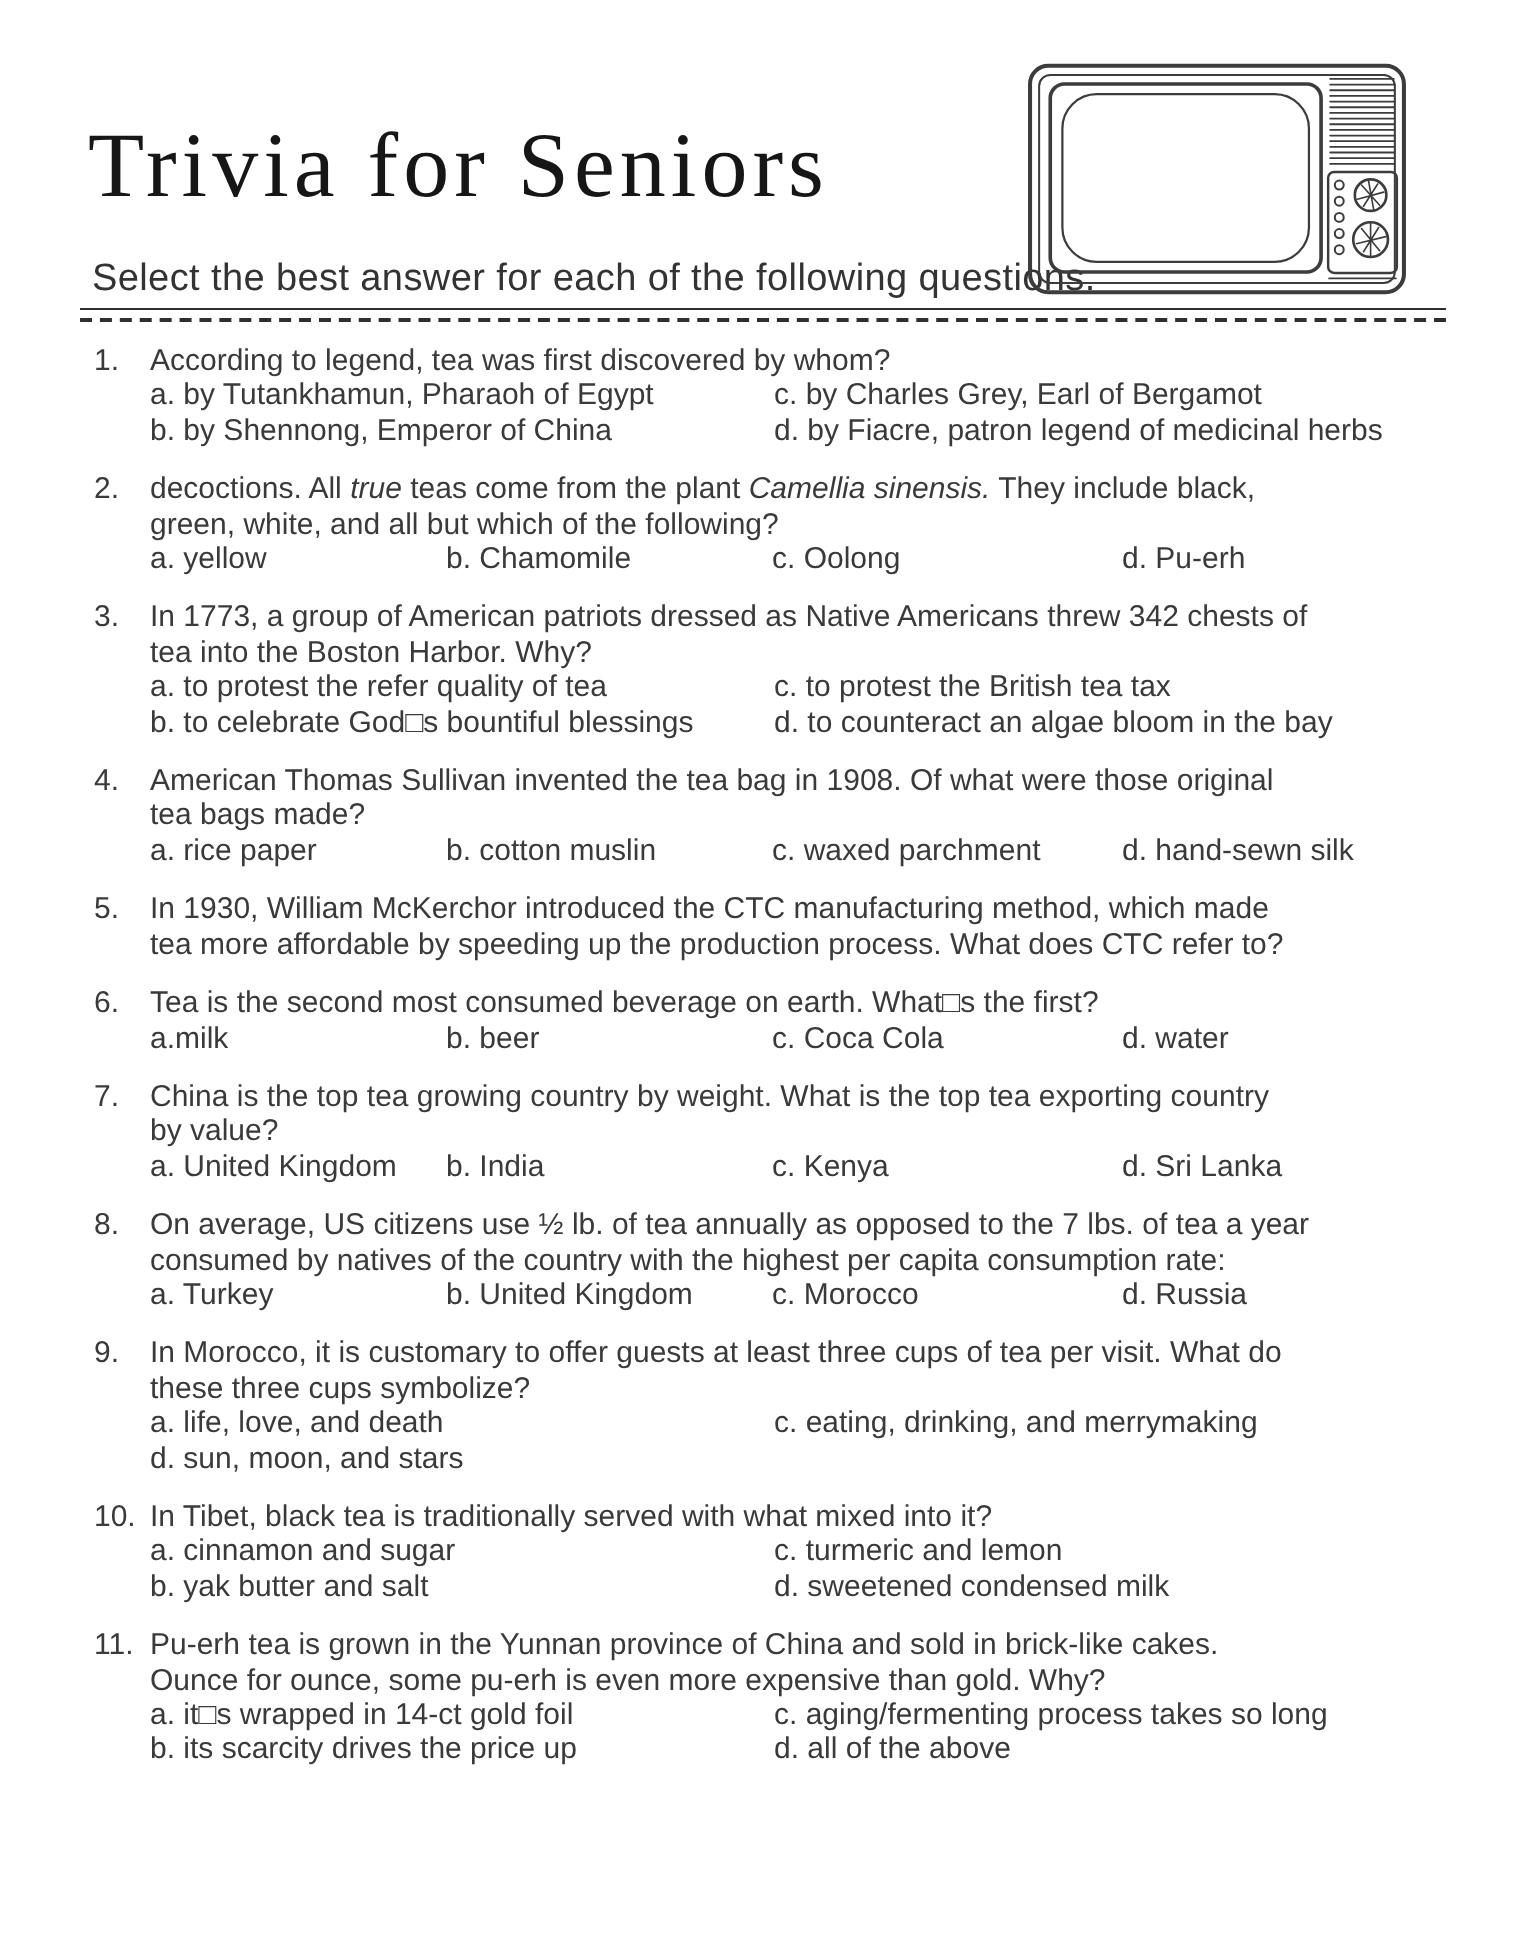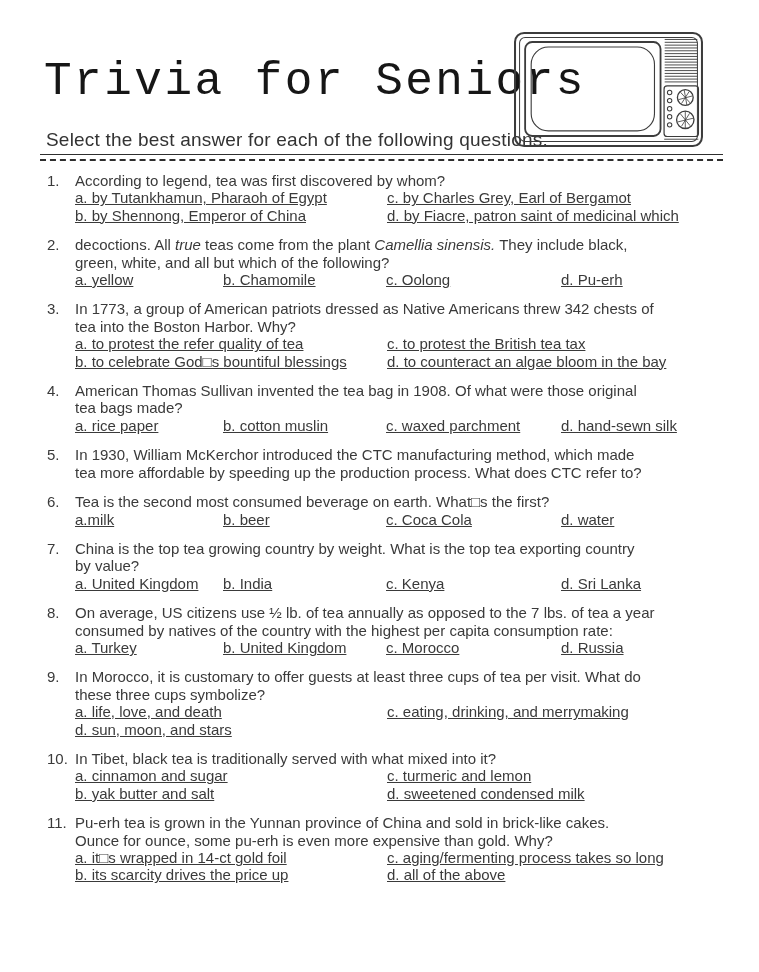--- a/index.html
+++ b/index.html
@@ -6,42 +6,42 @@
   body{
     width:759px;height:972px;background:#ffffff;position:relative;overflow:hidden;
     font-family:"Liberation Sans", sans-serif;color:#3a3a3a;
     -webkit-font-smoothing:antialiased;
   }
   .page{position:absolute;inset:0;}
 
   
   .title{
     position:absolute;left:44px;top:56px;
-    font-family:Liberation Mono, monospace;font-size:46px;letter-spacing:2.5px;
+    font-family:Liberation Serif, serif;font-size:46px;letter-spacing:2.5px;
     color:#161616;white-space:nowrap;
   }
   .subtitle{
     position:absolute;left:46px;top:129px;
     font-size:19px;color:#333;white-space:nowrap;letter-spacing:.2px;
   }
   .tv{position:absolute;left:513px;top:30px;width:192px;height:120px;}
 
   .divider{
     position:absolute;top:154px;left:40px;width:683px;height:4px;
     border-top:1.5px solid #2e2e2e;border-bottom:2.5px dashed #2e2e2e;
   }
 
   
   .questions{position:absolute;top:172px;left:47px;width:678px;font-size:15px;line-height:17.4px;}
   .q{display:flex;margin-bottom:12px;}
   .qnum{width:28px;flex:none;}
   .qbody{flex:1;min-width:0;}
   .qline{display:block;white-space:nowrap;}
   .it{font-style:italic;}
-  .opts{display:grid;text-decoration:underline;}
+  .opts{display:grid;}
   .opts2{grid-template-columns:312px 1fr;}
   .opts4{grid-template-columns:148px 163px 175px 1fr;}
   .opt{white-space:nowrap;}
 </style>
 </head>
 <body>
 
 <div class="page">
 
   <div class="title">Trivia for Seniors</div>
@@ -73,21 +73,21 @@
   <div class="questions">
 
     <div class="q">
       <span class="qnum">1.</span>
       <div class="qbody">
         <span class="qline">According to legend, tea was first discovered by whom?</span>
         <div class="opts opts2">
           <span class="opt">a. by Tutankhamun, Pharaoh of Egypt</span>
           <span class="opt">c. by Charles Grey, Earl of Bergamot</span>
           <span class="opt">b. by Shennong, Emperor of China</span>
-          <span class="opt">d. by Fiacre, patron saint of medicinal which</span>
+          <span class="opt">d. by Fiacre, patron legend of medicinal herbs</span>
         </div>
       </div>
     </div>
 
     <div class="q">
       <span class="qnum">2.</span>
       <div class="qbody">
         <span class="qline"><span>decoctions. All </span><span class="it">true</span><span> teas come from the plant </span><span class="it">Camellia sinensis.</span><span> They include black,</span></span>
         <span class="qline">green, white, and all but which of the following?</span>
         <div class="opts opts4">

